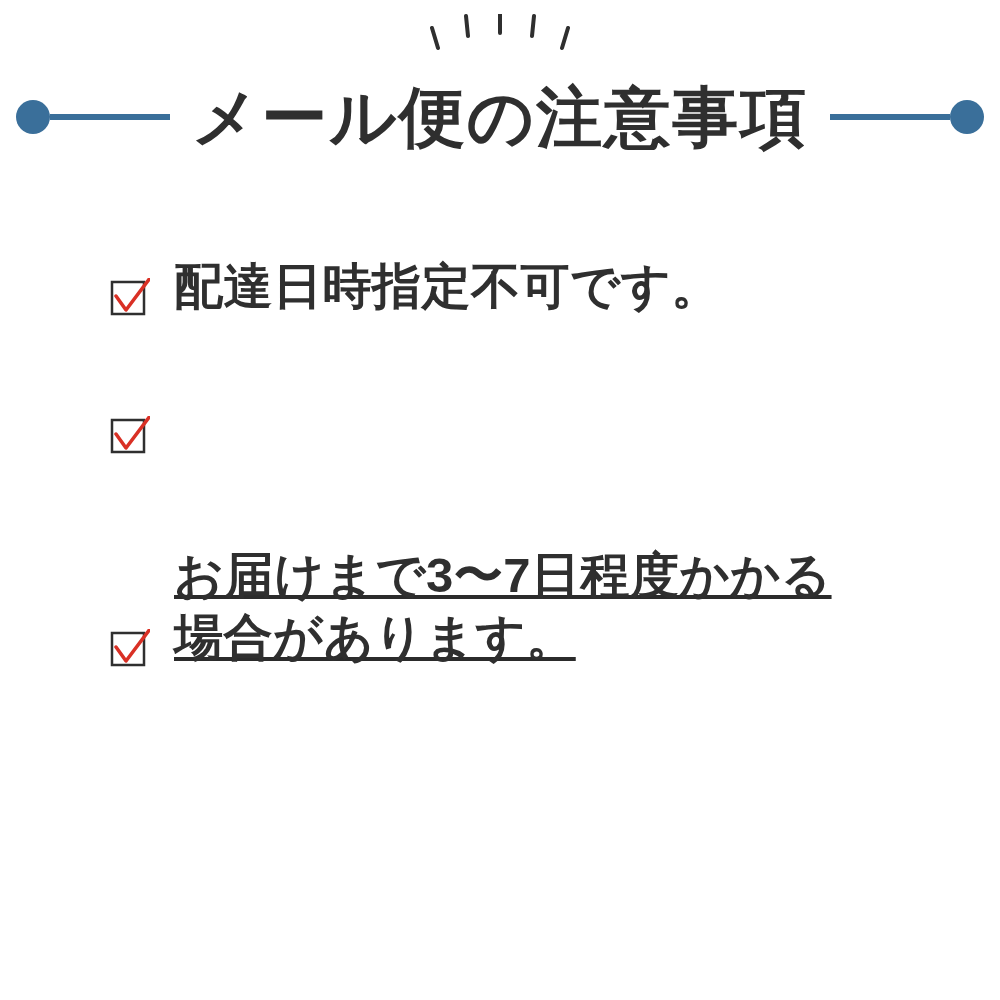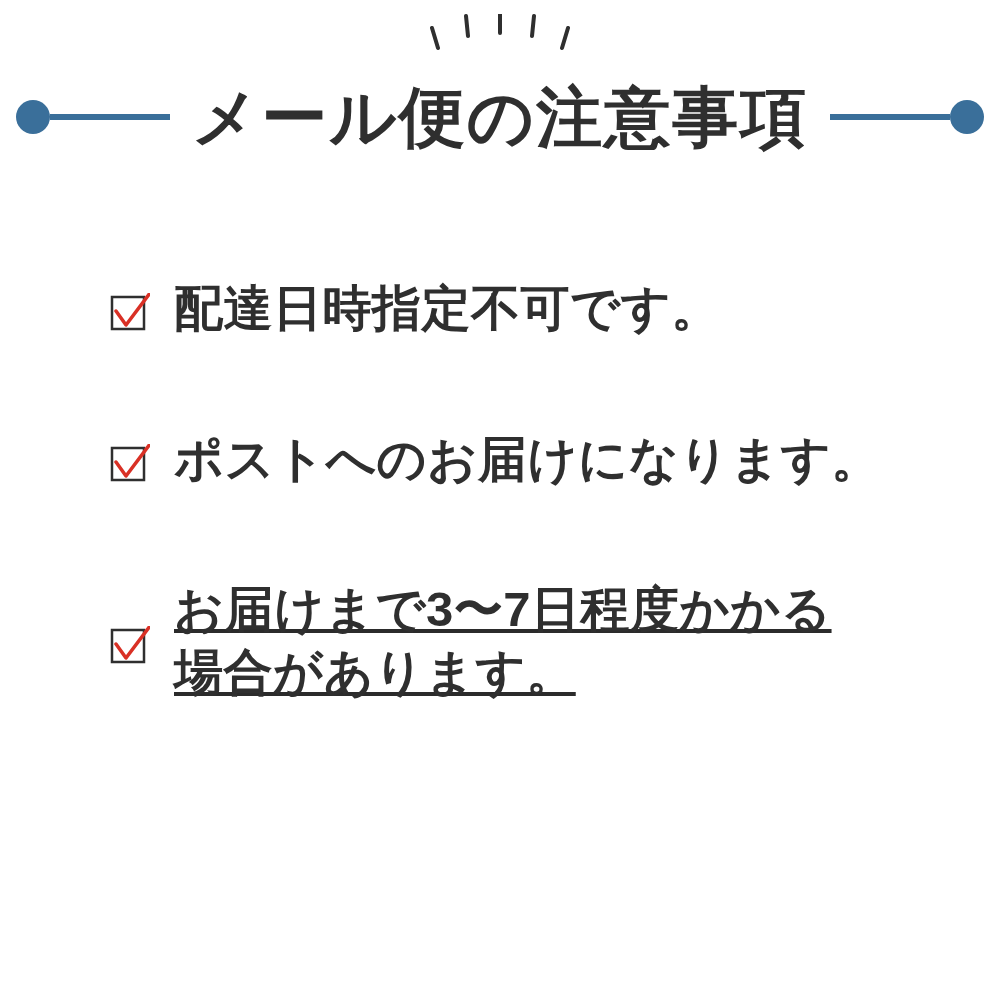--- a/index.html
+++ b/index.html
@@ -87,23 +87,22 @@
   
   .notes {
     position: absolute;
     top: 255px;
     left: 110px;
     width: 830px;
   }
 
   .note {
     display: flex;
-    align-items: center;
+    align-items: flex-end;
     margin-bottom: 88px;
-    margin-top: 22px;
   }
 
   .note:last-child { margin-bottom: 0; text-decoration: underline; }
 
   .check {
     flex: 0 0 auto;
     width: 40px;
     height: 40px;
     position: relative;
     margin-top: 10px;
@@ -168,21 +167,20 @@
       <span class="note-text">配達日時指定不可です。</span>
     </div>
 
     <div class="note">
       <span class="check">
         <svg width="40" height="40" viewBox="0 0 40 40" xmlns="http://www.w3.org/2000/svg">
           <rect x="2" y="4" width="32" height="32" fill="none" stroke="#2f2f2f" stroke-width="2.5"></rect>
           <path d="M6 18 L16 32 L40 0" fill="none" stroke="#d93025" stroke-width="3.5" stroke-linecap="round" stroke-linejoin="round"></path>
         </svg>
       </span>
-      <span class="note-text">ポストへのお届けになります。</span>
     </div>
 
     <div class="note">
       <span class="check">
         <svg width="40" height="40" viewBox="0 0 40 40" xmlns="http://www.w3.org/2000/svg">
           <rect x="2" y="4" width="32" height="32" fill="none" stroke="#2f2f2f" stroke-width="2.5"></rect>
           <path d="M6 18 L16 32 L40 0" fill="none" stroke="#d93025" stroke-width="3.5" stroke-linecap="round" stroke-linejoin="round"></path>
         </svg>
       </span>
       <span class="note-text">お届けまで3〜7日程度かかる

